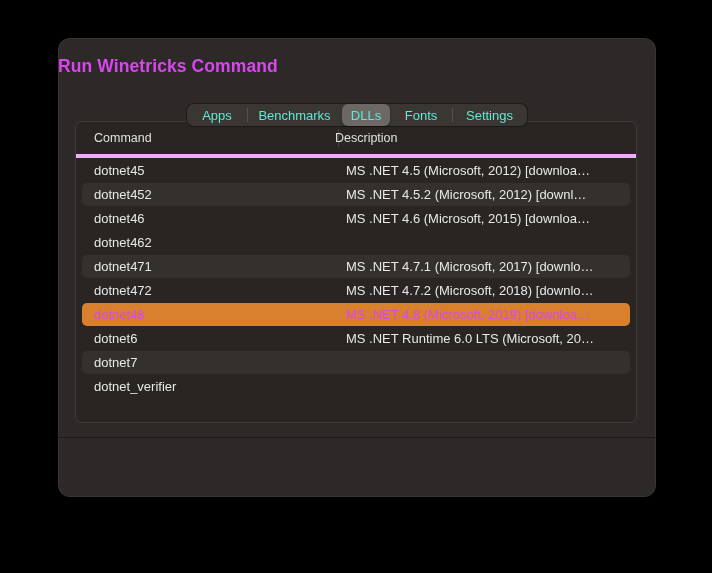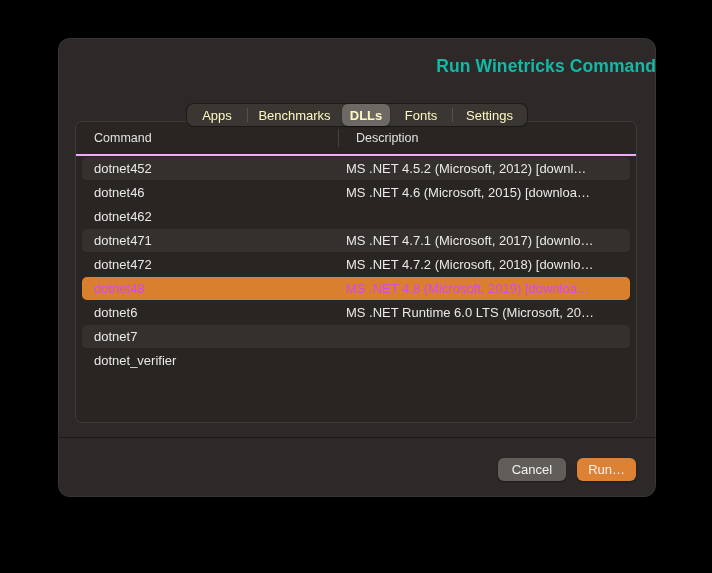--- a/index.html
+++ b/index.html
@@ -20,25 +20,25 @@
     height: 459px;
     background: #2C2928;
     border-radius: 12px;
     box-shadow: 0 18px 50px rgba(0,0,0,0.8), 0 0 0 1px rgba(255,255,255,0.06) inset;
   }
   .title {
     position: absolute;
     top: 18px;
     left: 0;
     right: 0;
-    text-align: right;
+    text-align: left;
     font-size: 17.5px;
     font-weight: 700;
     letter-spacing: 0.1px;
-    color: #14b8a6;
+    color: #d946ef;
   }
   
   .tabbar {
     position: absolute;
     left: 129px;
     top: 66px;
     width: 340px;
     height: 22px;
     background: #3A3733;
     border-radius: 7px;
@@ -46,69 +46,69 @@
     display: flex;
     z-index: 3;
   }
   .seg {
     position: relative;
     display: flex;
     align-items: center;
     justify-content: center;
     font-size: 13px;
     font-weight: 500;
-    color: #fef9c3;
+    color: #5eead4;
     cursor: default;
     box-sizing: border-box;
   }
   .seg:not(:first-child)::before {
     content: "";
     position: absolute;
     left: 0;
     top: 4px;
     bottom: 4px;
     width: 1px;
     background: #54514D;
   }
   .seg.nosep::before { display: none; }
   .seg.selected {
     background: #6C6965;
     border-radius: 6px;
-    font-weight: 700;
+    font-weight: 400;
     box-shadow: 0 1px 2px rgba(0,0,0,0.35);
   }
   
   .box {
     position: absolute;
     left: 17px;
     top: 83px;
     width: 562px;
     height: 302px;
     background: #282522;
     border: 1px solid #3D3A37;
     border-radius: 7px;
     box-sizing: border-box;
     overflow: hidden;
     z-index: 1;
   }
   .thead {
     position: relative;
     height: 32px;
-    border-bottom: 2px solid #f0abfc;
+    border-bottom: 4px solid #f0abfc;
   }
   .th {
     position: absolute;
     top: 9px;
     font-size: 12.5px;
     font-weight: 500;
     color: #E2E0DE;
     white-space: nowrap;
   }
   .th.cmd  { left: 18px; }
-  .th.desc { left: 280px; text-align: right; }
+  .th.desc { left: 259px; text-align: right; }
   .vsep {
     position: absolute;
     left: 262px;
     top: 7px;
     width: 1px;
     height: 18px;
     background: #45423F;
   }
   .tbody { position: relative; }
   .row {
@@ -177,20 +177,24 @@
 <div class="dialog">
   <div class="title">Run Winetricks Command</div>
 
   <div class="box">
     <div class="thead">
       <span class="th cmd">Command</span>
       <span class="vsep"></span>
       <span class="th desc">Description</span>
     </div>
     <div class="tbody" id="tbody">
+        <div class="row">
+          <span class="cmd">dotnet45</span>
+          <span class="desc">MS .NET 4.5 (Microsoft, 2012) [downloa…</span>
+        </div>
         <div class="row alt">
           <span class="cmd">dotnet452</span>
           <span class="desc">MS .NET 4.5.2 (Microsoft, 2012) [downl…</span>
         </div>
         <div class="row">
           <span class="cmd">dotnet46</span>
           <span class="desc">MS .NET 4.6 (Microsoft, 2015) [downloa…</span>
         </div>
         <div class="row">
           <span class="cmd">dotnet462</span>
@@ -222,17 +226,13 @@
 
   <div class="tabbar" id="tabbar">
       <div class="seg" style="width: 60px;">Apps</div>
       <div class="seg" style="width: 95px;">Benchmarks</div>
       <div class="seg selected nosep" style="width: 48px;">DLLs</div>
       <div class="seg nosep" style="width: 62px;">Fonts</div>
       <div class="seg" style="width: 75px;">Settings</div>
     </div>
 
   <div class="footer-divider"></div>
-  <div class="footer">
-    <button class="btn cancel">Cancel</button>
-    <button class="btn run">Run…</button>
-  </div>
 </div>
 
 </body></html>

